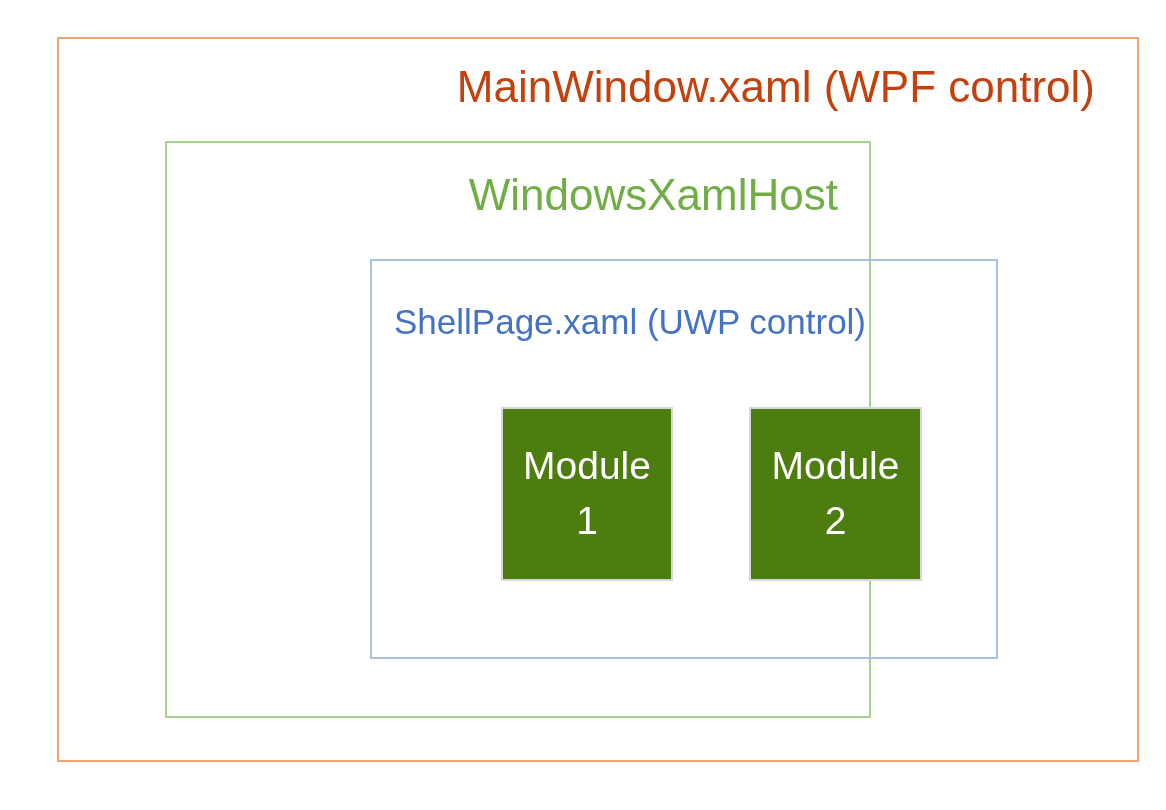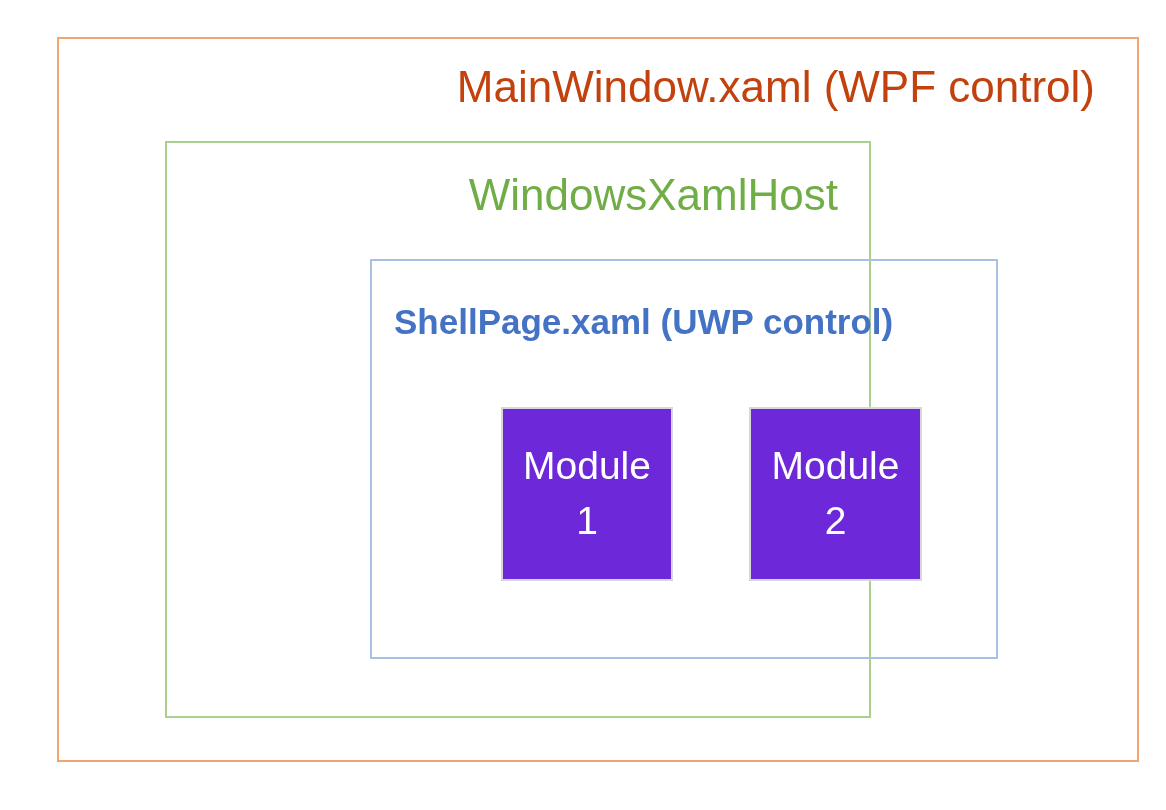--- a/index.html
+++ b/index.html
@@ -62,30 +62,29 @@
     border: 2px solid #a9bfe4;
   }
   .shell-label {
     position: absolute;
     top: 40px;
     left: 22px;
     color: #4472c4;
     font-size: 35px;
     line-height: 1.2;
     white-space: nowrap;
-    font-weight: bold;
   }
   
   .module-box {
     position: absolute;
     box-sizing: border-box;
     top: 146px;
     width: 172px;
     height: 174px;
-    background: #6d28d9;
+    background: #4d7c0f;
     border: 2px solid #d6d6db;
     color: #ffffff;
     font-size: 39px;
     line-height: 1.4;
     display: flex;
     flex-direction: column;
     align-items: center;
     justify-content: center;
     text-align: center;
   }

